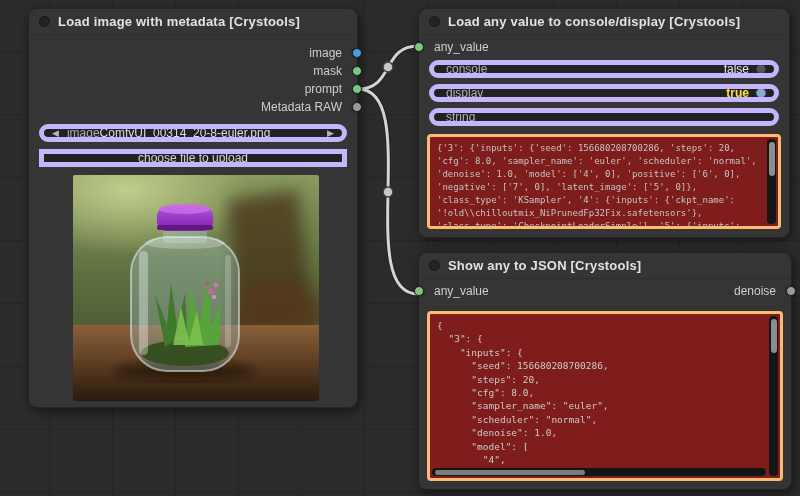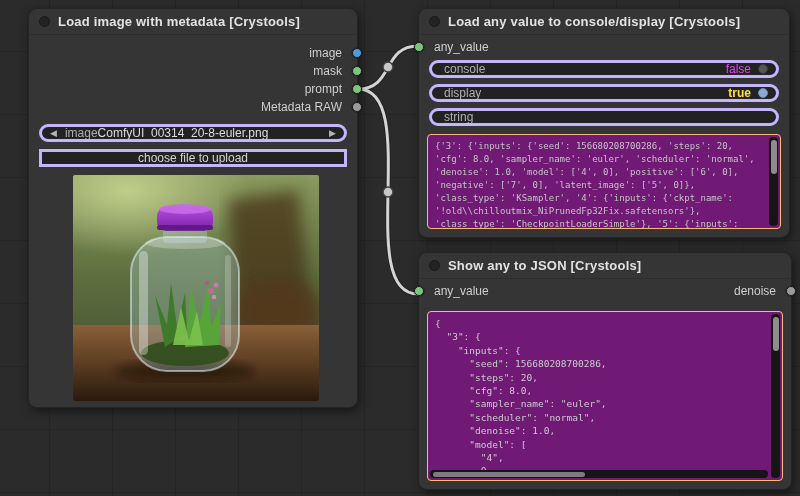--- a/index.html
+++ b/index.html
@@ -18,34 +18,34 @@
   .slots{margin-top:9px}
   .slot-row{position:relative;height:18px;display:flex;align-items:center;font-size:12px;color:#cecece}
   .slot-row.out{justify-content:flex-end;padding-right:15px}
   .slot-row.in{justify-content:flex-start;padding-left:15px}
   .slot-row.duo{justify-content:space-between;padding:0 15px}
   .slot-dot{position:absolute;top:50%;width:10px;height:10px;border-radius:50%;transform:translateY(-50%);
     border:1px solid #1e1e1e;box-shadow:0 0 0 1px rgba(0,0,0,.2)}
   .slot-dot.right{right:-5px}
   .slot-dot.left{left:-5px}
   .c-blue{background:#4f9ad8}.c-green{background:#7cc57c}.c-gray{background:#9a9a9a}
-  .widget{height:18px;flex:0 0 18px;background:#222;border:3px solid #c4b5fd;border-radius:9px;margin:3px 10px;
+  .widget{height:18px;flex:0 0 18px;background:#222;border:5px solid #c4b5fd;border-radius:9px;margin:3px 10px;
     display:flex;align-items:center;font-size:12px;color:#c8c8c8;padding:0 8px;overflow:hidden}
   .widget .arrow{font-size:9px;color:#b5b5b5;flex:0 0 auto}
   .widget .wname{margin-left:8px;color:#aeaeae;flex:0 0 auto}
   .widget .wvalue{flex:1;text-align:left;color:#dcdcdc;white-space:nowrap;overflow:hidden}
   .widget.btn{justify-content:center;border-radius:0;color:#d4d4d4;margin-top:4px}
   .widget.toggle .wname{flex:1;margin-left:4px}
-  .widget .tval{margin-right:7px;color:#d946ef}
+  .widget .tval{margin-right:7px;color:#e5e5e5}
   .widget .tval.on{color:#fde047;font-weight:700}
   .tdot{width:10px;height:10px;border-radius:50%;background:#555;border:1px solid #3a3a3a;flex:0 0 auto}
   .tdot.on{background:#8ea8d4;border-color:#6f87b4}
   .preview{width:246px;height:226px;margin:5px 40px 0 44px;border-radius:2px;overflow:hidden;flex:0 0 auto}
   .preview svg{display:block}
-  .codebox{position:relative;flex:1;margin:5px 8px 8px 8px;background:#701a75;border:1px solid #fdba74;
+  .codebox{position:relative;flex:1;margin:5px 8px 8px 8px;background:#7f1d1d;border:3px solid #fdba74;
     border-radius:4px;padding:5px 16px 20px 7px;overflow:hidden}
   .code-line{font-family:"DejaVu Sans Mono",monospace;font-size:9px;line-height:13px;color:#c4c4c4;white-space:pre}
   .codebox.big .code-line{font-size:9.5px;line-height:13.4px;color:#cccccc}
   .vscroll{position:absolute;top:2px;right:2px;bottom:2px;width:9px;background:#151515;border-radius:4px}
   .vthumb{position:absolute;top:3px;left:1.5px;width:6px;height:34px;background:#8d8d8d;border-radius:3px}
   .hscroll{position:absolute;left:2px;right:14px;bottom:2px;height:8px;background:#151515;border-radius:4px}
   .hthumb{position:absolute;top:1.5px;left:3px;height:5px;width:45%;background:#7c7c7c;border-radius:3px}
 </style>
 </head>
 <body>

